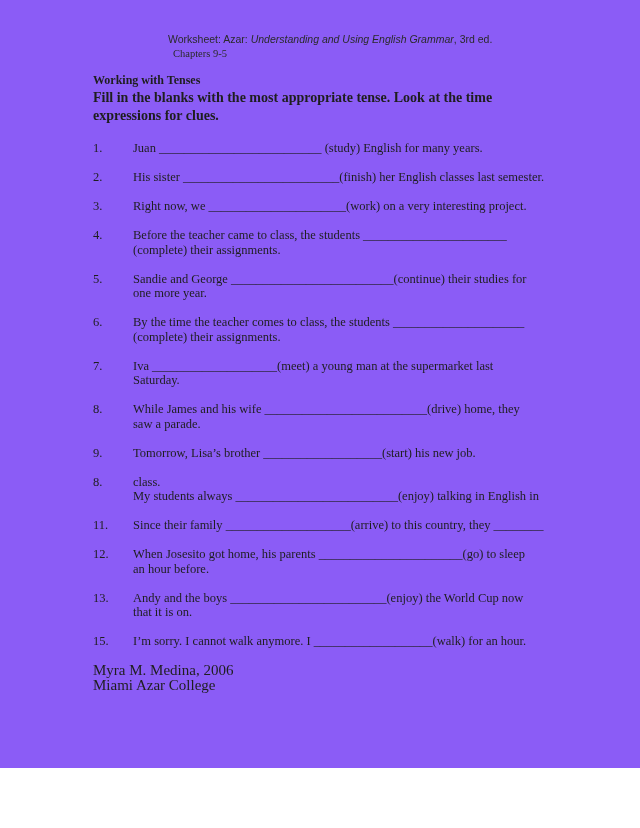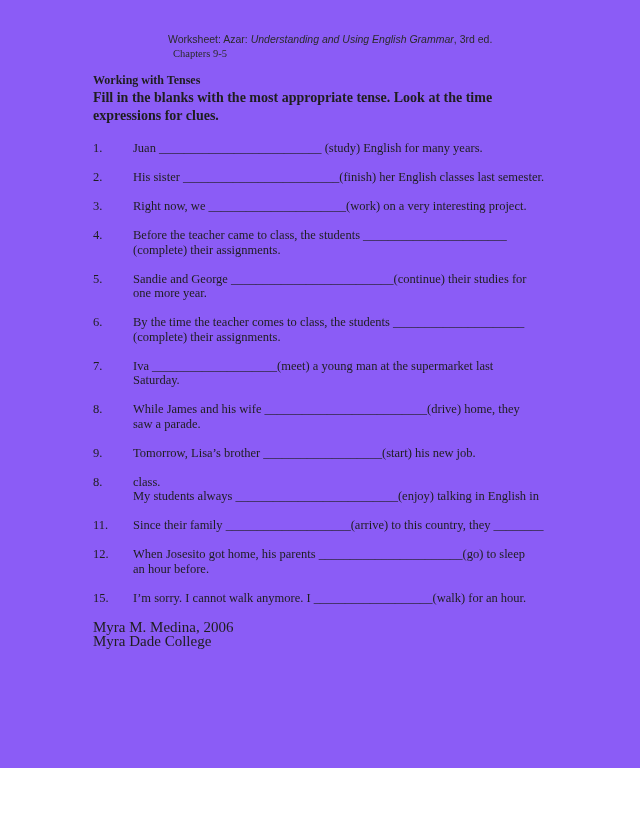--- a/index.html
+++ b/index.html
@@ -165,25 +165,32 @@
         </div>
       </div>
       <div class="item">
         <div class="item-num">12.</div>
         <div class="item-body">
           <div class="item-line">When Josesito got home, his parents _______________________(go) to sleep</div>
           <div class="item-line">an hour before.</div>
         </div>
       </div>
       <div class="item">
+        <div class="item-num">13.</div>
+        <div class="item-body">
+          <div class="item-line">Andy and the boys _________________________(enjoy) the World Cup now</div>
+          <div class="item-line">that it is on.</div>
+        </div>
+      </div>
+      <div class="item">
         <div class="item-num">15.</div>
         <div class="item-body">
           <div class="item-line">I’m sorry. I cannot walk anymore. I ___________________(walk) for an hour.</div>
         </div>
       </div>
     </div>
 
   <div class="doc-footer">
     <div>Myra M. Medina, 2006</div>
-    <div>Myra Dade College</div>
+    <div>Miami Azar College</div>
   </div>
 
 </div>
 
 </body></html>

